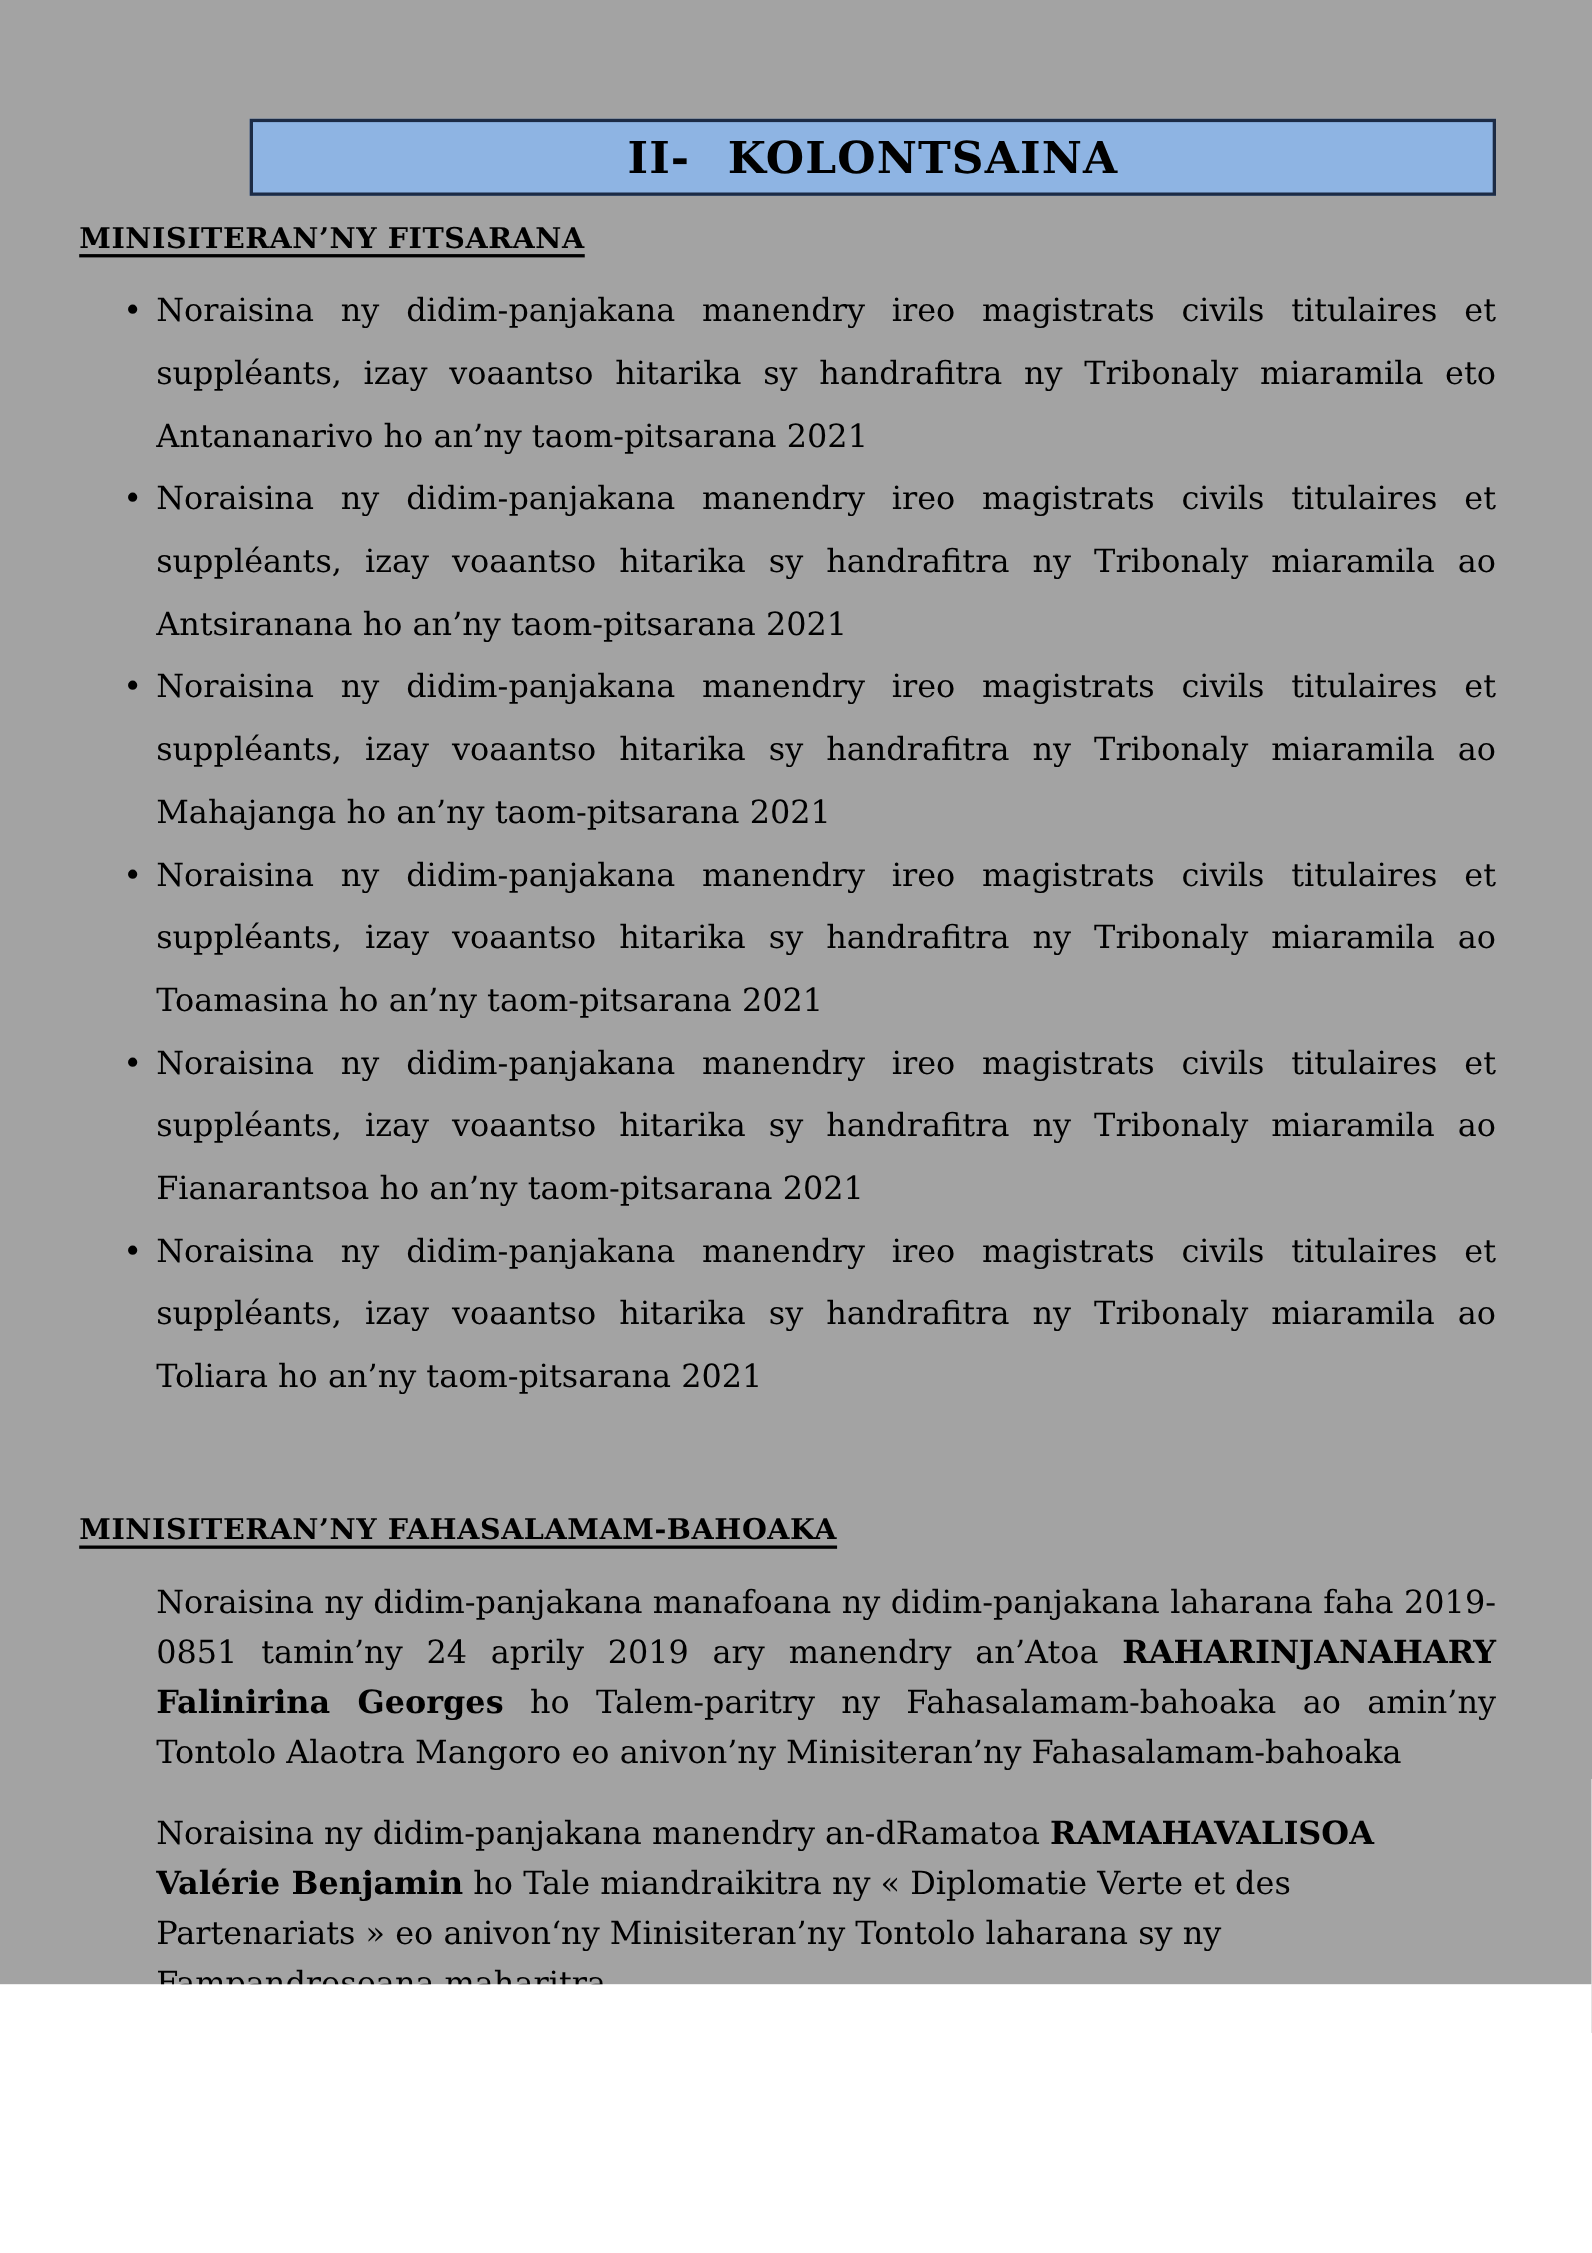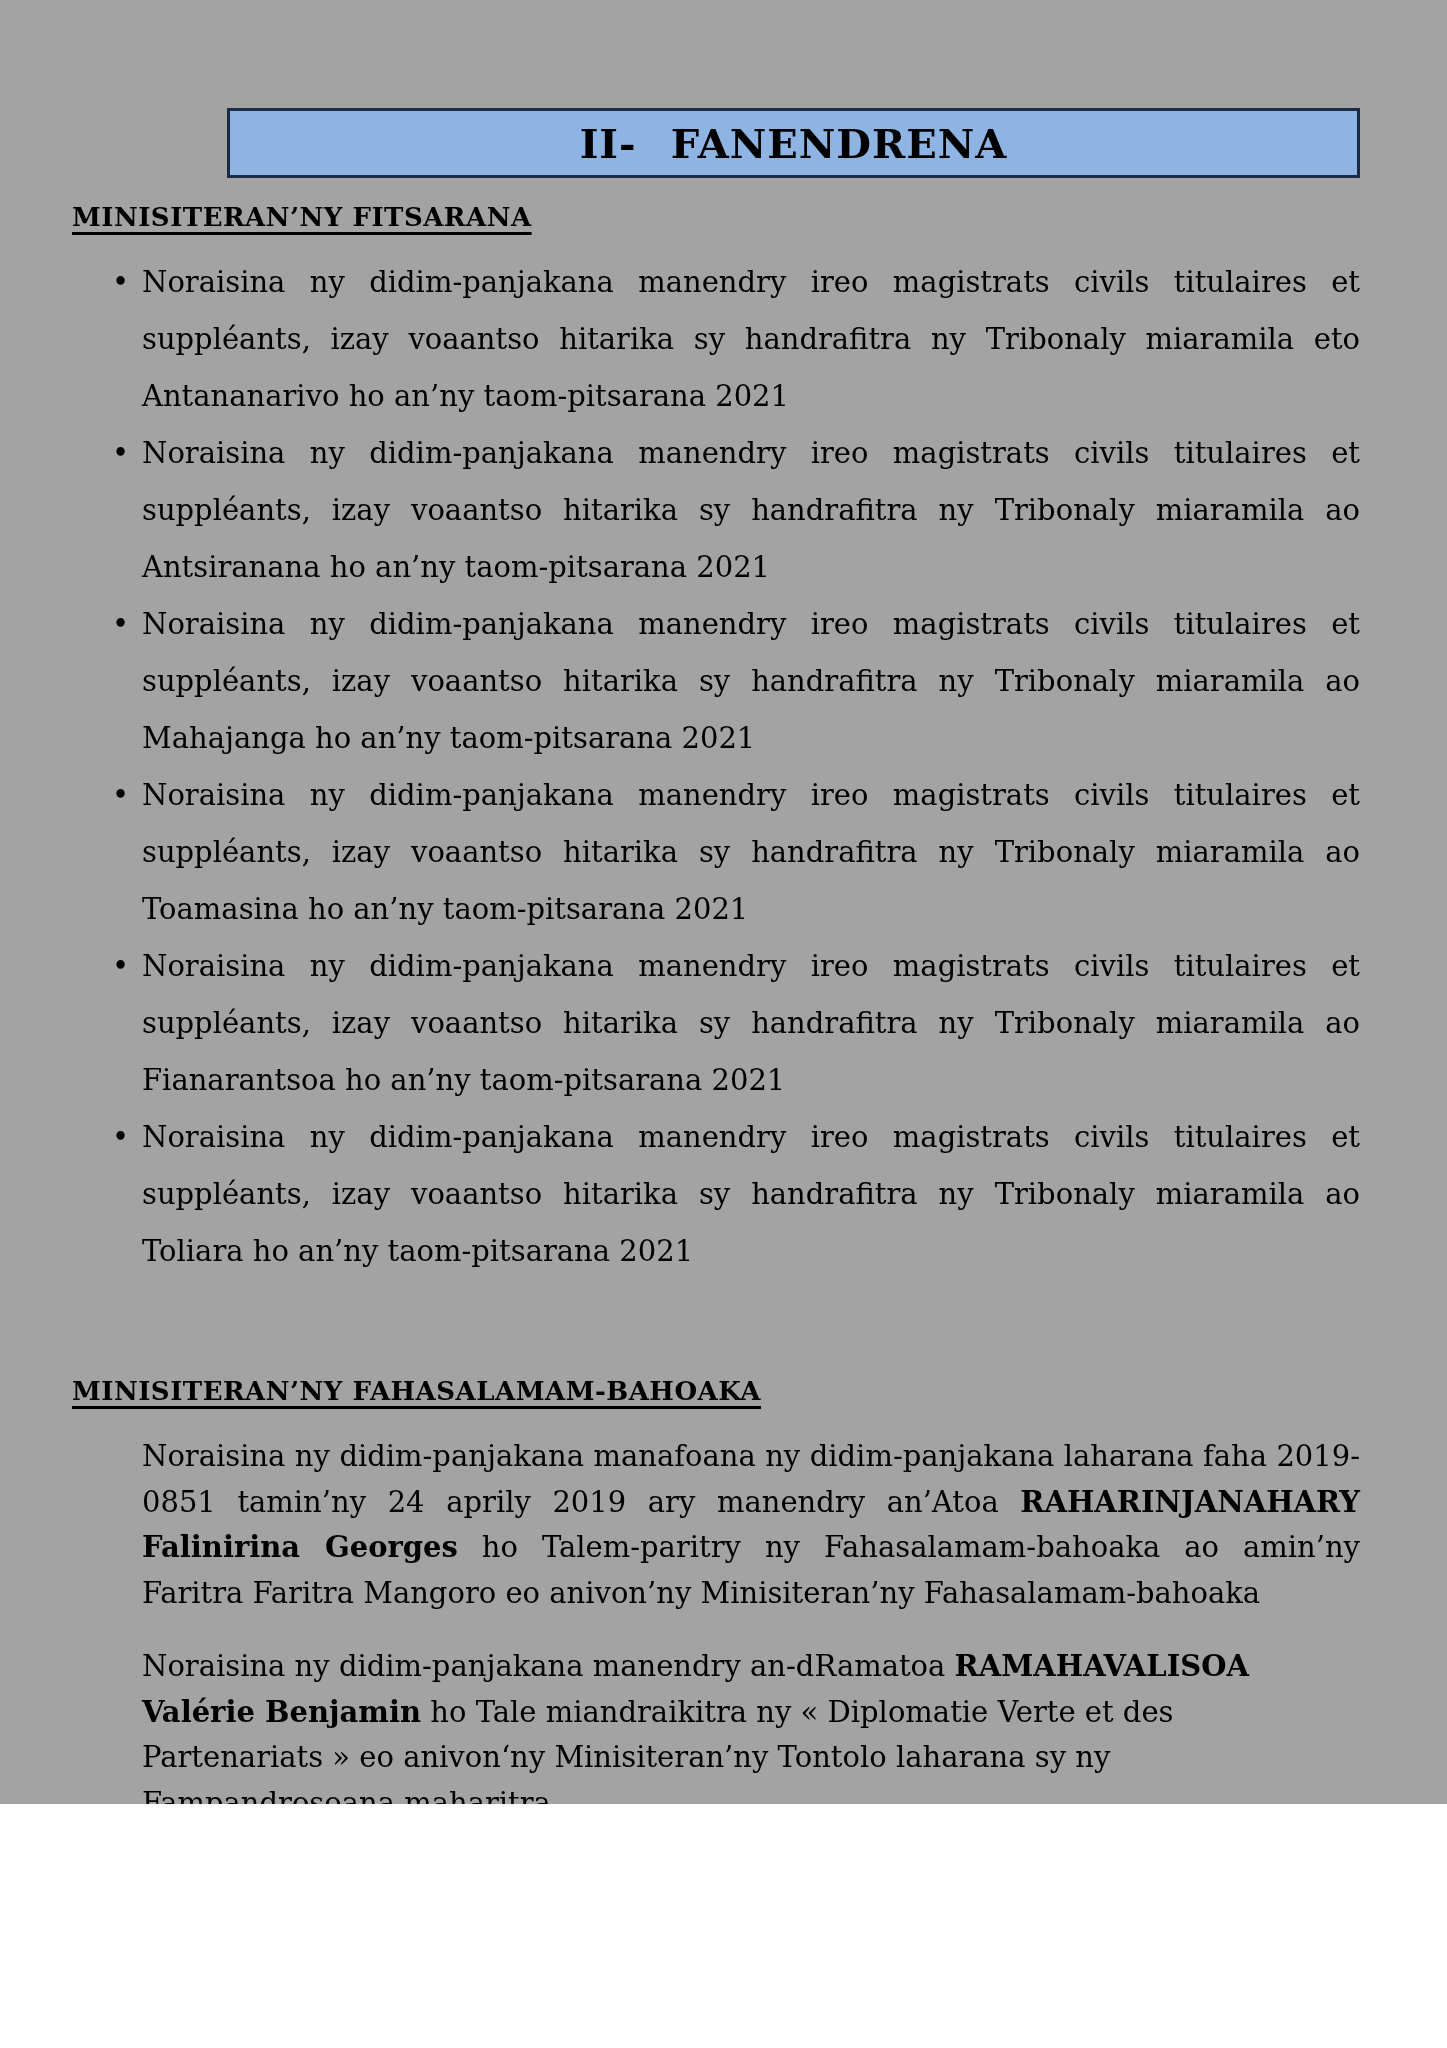--- a/index.html
+++ b/index.html
@@ -84,37 +84,37 @@
   .para.ragged { text-align: left; }
   .para b { font-weight: bold; }
 </style>
 </head>
 <body>
 
 <div class="page">
 
   <div class="banner" style="background: rgb(142, 180, 227); border-color: rgb(28, 43, 69);">
     <span>II-</span>
-    <span>FANENDRENA</span>
+    <span>KOLONTSAINA</span>
   </div>
 
   <h2 class="sec-heading mt-h1">MINISITERAN’NY FITSARANA</h2>
 
   <ul class="bullets">
     <li>Noraisina ny didim-panjakana manendry ireo magistrats civils titulaires et suppléants, izay voaantso hitarika sy handrafitra ny Tribonaly miaramila eto Antananarivo ho an’ny taom-pitsarana 2021</li>
     <li>Noraisina ny didim-panjakana manendry ireo magistrats civils titulaires et suppléants, izay voaantso hitarika sy handrafitra ny Tribonaly miaramila ao Antsiranana ho an’ny taom-pitsarana 2021</li>
     <li>Noraisina ny didim-panjakana manendry ireo magistrats civils titulaires et suppléants, izay voaantso hitarika sy handrafitra ny Tribonaly miaramila ao Mahajanga ho an’ny taom-pitsarana 2021</li>
     <li>Noraisina ny didim-panjakana manendry ireo magistrats civils titulaires et suppléants, izay voaantso hitarika sy handrafitra ny Tribonaly miaramila ao Toamasina ho an’ny taom-pitsarana 2021</li>
     <li>Noraisina ny didim-panjakana manendry ireo magistrats civils titulaires et suppléants, izay voaantso hitarika sy handrafitra ny Tribonaly miaramila ao Fianarantsoa ho an’ny taom-pitsarana 2021</li>
     <li>Noraisina ny didim-panjakana manendry ireo magistrats civils titulaires et suppléants, izay voaantso hitarika sy handrafitra ny Tribonaly miaramila ao Toliara ho an’ny taom-pitsarana 2021</li>
   </ul>
 
   <h2 class="sec-heading mt-h2">MINISITERAN’NY FAHASALAMAM-BAHOAKA</h2>
 
-  <p class="para"><span>Noraisina ny didim-panjakana manafoana ny didim-panjakana laharana faha 2019-0851 tamin’ny 24 aprily 2019 ary manendry an’Atoa </span><b>RAHARINJANAHARY Falinirina Georges</b><span> ho Talem-paritry ny Fahasalamam-bahoaka ao amin’ny Faritra Faritra Mangoro eo anivon’ny Minisiteran’ny Fahasalamam-bahoaka</span></p>
+  <p class="para"><span>Noraisina ny didim-panjakana manafoana ny didim-panjakana laharana faha 2019-0851 tamin’ny 24 aprily 2019 ary manendry an’Atoa </span><b>RAHARINJANAHARY Falinirina Georges</b><span> ho Talem-paritry ny Fahasalamam-bahoaka ao amin’ny Tontolo Alaotra Mangoro eo anivon’ny Minisiteran’ny Fahasalamam-bahoaka</span></p>
 
 
   <p class="para ragged"><span>Noraisina ny didim-panjakana manendry an-dRamatoa </span><b>RAMAHAVALISOA Valérie Benjamin</b><span> ho Tale miandraikitra ny « Diplomatie Verte et des Partenariats » eo anivon‘ny Minisiteran’ny Tontolo laharana sy ny Fampandrosoana maharitra.</span></p>
 
   <h2 class="sec-heading mt-h4">MINISITERAN’NY TONTOLO SY NY KOLONTSAINA</h2>
 
 
 </div>
 
 </body></html>

